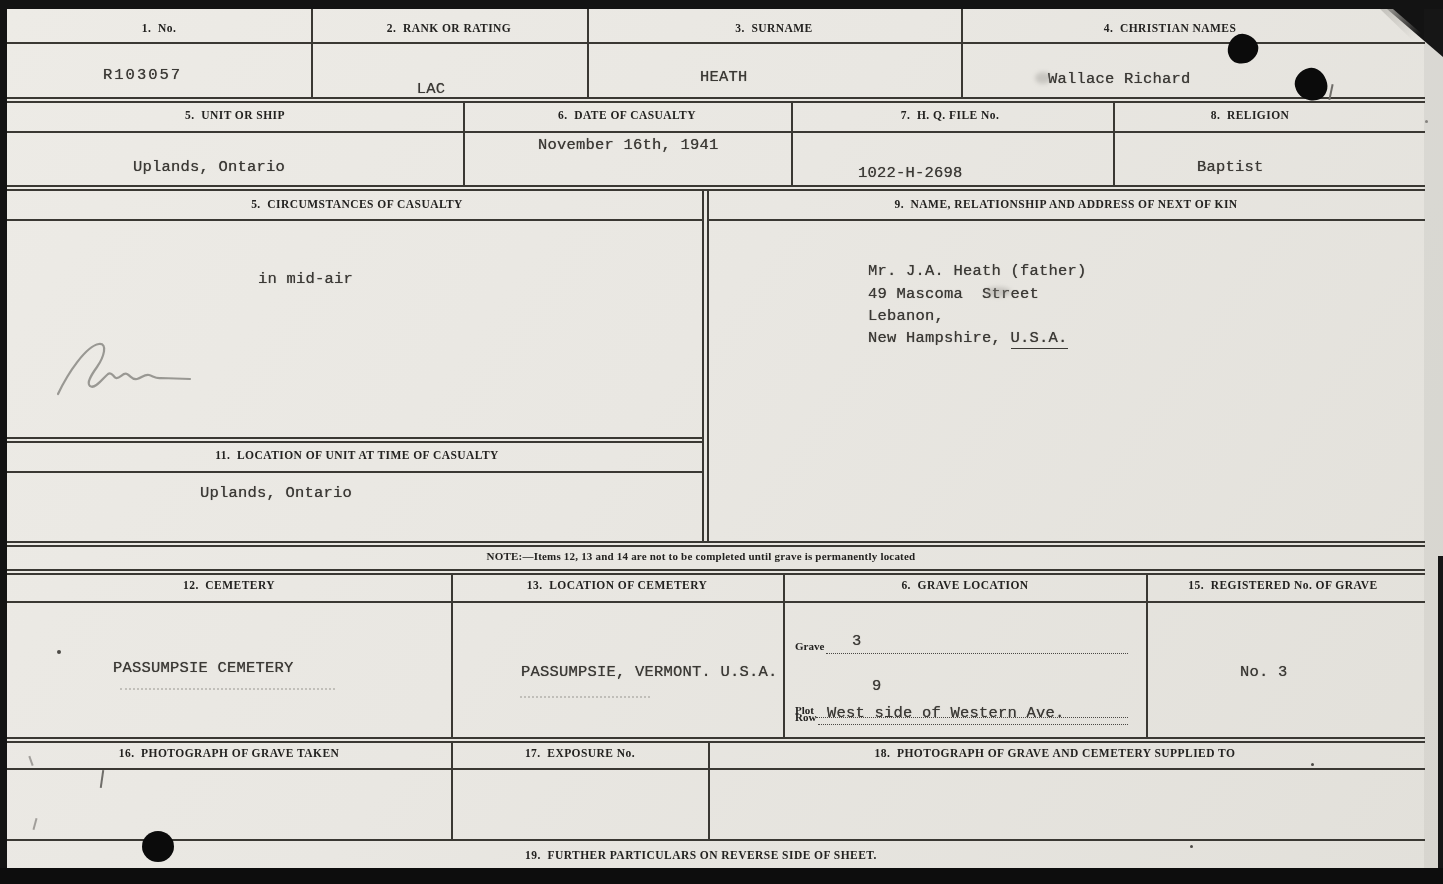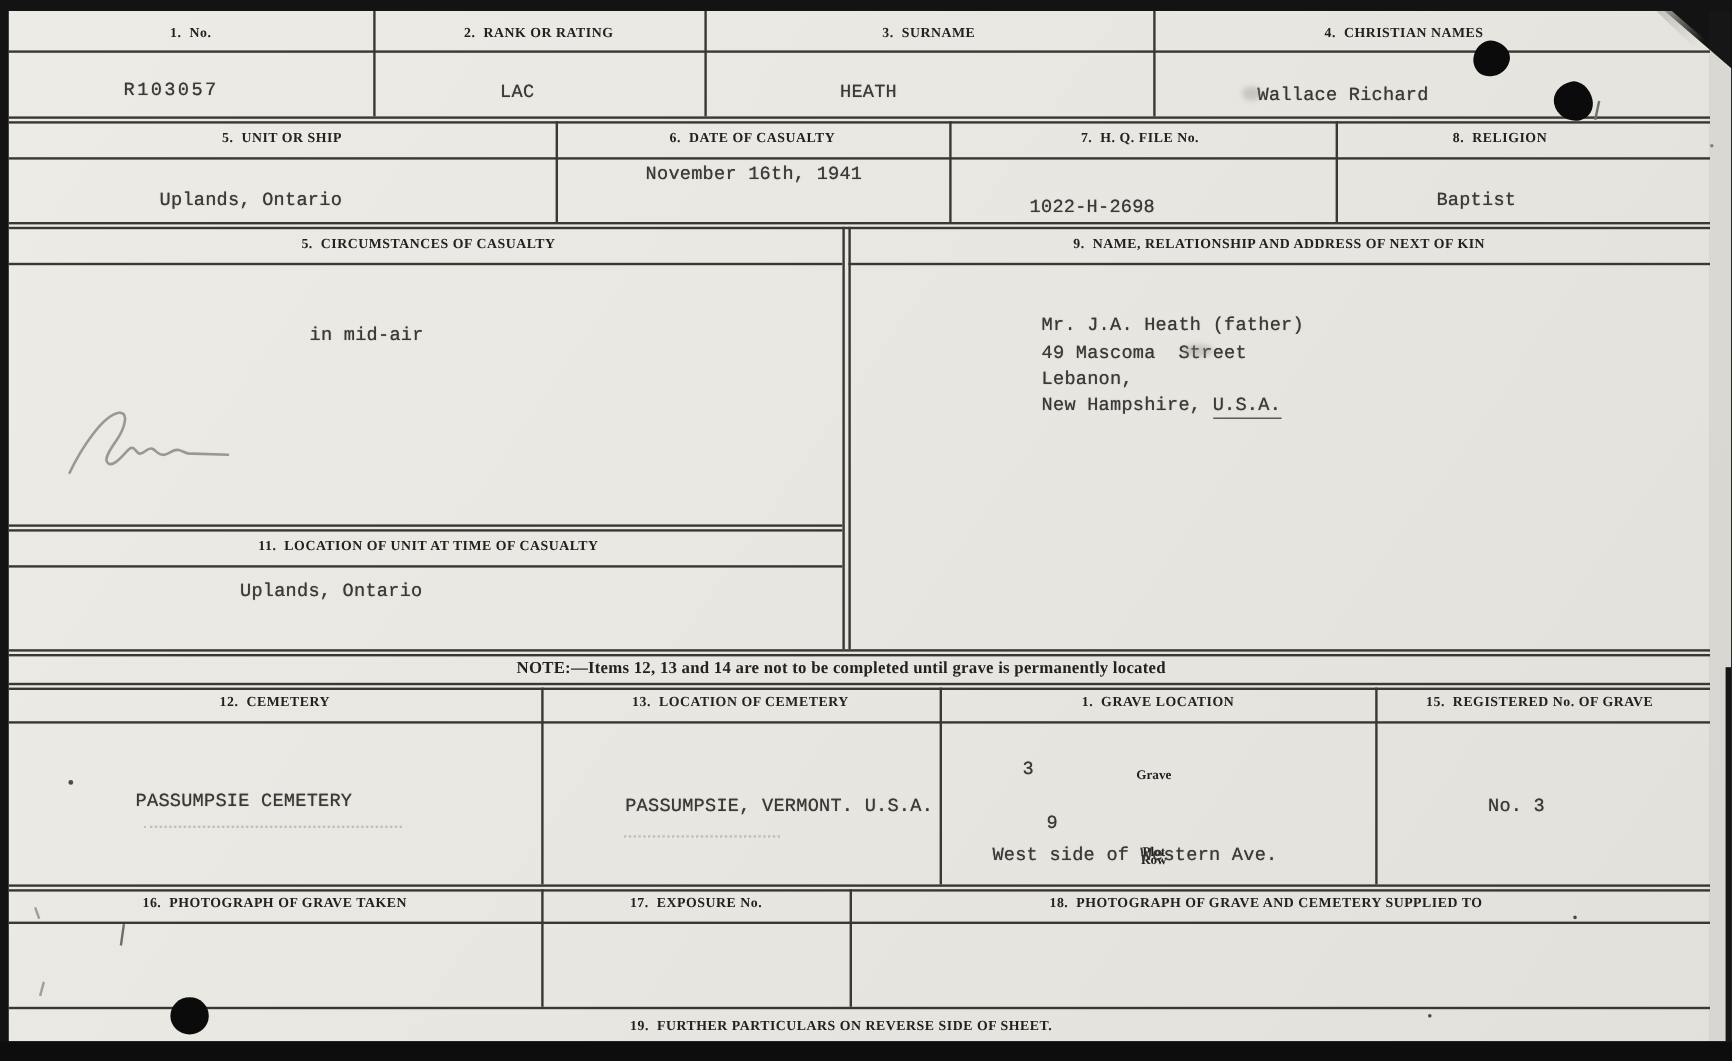--- a/index.html
+++ b/index.html
@@ -16,29 +16,29 @@
   .botbar{position:absolute;left:0;top:868px;width:1443px;height:16px;background:#0d0d0d;}
 
   .hline,.vline{position:absolute;background:#3a3833;}
   .hline{height:2px;}
   .vline{width:2px;}
   .thin{height:1.5px;}
 
   .label{position:absolute;font-family:"Liberation Serif",serif;font-weight:700;
          font-size:11.5px;color:#232220;letter-spacing:.45px;white-space:pre;
          transform:translateX(-50%);}
-  .note{font-size:14px;letter-spacing:.2px;}
+  .note{font-size:11px;letter-spacing:.2px;}
   .type{position:absolute;font-family:"Liberation Mono","DejaVu Sans Mono",monospace;
         font-size:15.5px;color:#3b3935;letter-spacing:.2px;white-space:pre;
         text-shadow:0 0 .7px rgba(52,50,46,.8);}
   .sp{letter-spacing:2px;}
-  .ctr{transform:translateX(-50%);}
+  .ctr{transform:translateX(-50%);margin-top:12px;}
   .uline{border-bottom:1.8px solid #3b3935;padding-bottom:1px;}
 
-  .dotrow{position:absolute;display:flex;align-items:center;flex-direction:column;}
+  .dotrow{position:absolute;display:flex;align-items:flex-start;}
   .dotlabel{font-family:"Liberation Serif",serif;font-weight:700;font-size:11px;color:#232220;}
   .dots{flex:1;height:13px;border-bottom:1.7px dotted #4a4844;margin-left:2px;}
 
   .blob{position:absolute;background:#0b0b0b;}
   .round{border-radius:50%;}
   .blob1{border-radius:46% 54% 58% 42%/52% 44% 56% 48%;transform:rotate(14deg);}
   .blob2{border-radius:55% 45% 42% 58%/46% 56% 44% 54%;transform:rotate(-12deg);}
   .penmark{position:absolute;background:#6f6d69;}
   .faintdots{position:absolute;border-top:2px dotted #a19f99;opacity:.55;}
   .smudge{position:absolute;background:#8d8b86;opacity:.35;filter:blur(2px);border-radius:50%;}
@@ -99,21 +99,21 @@
   <div class="label" style="left:1250px;top:109px">8.  RELIGION</div>
 
   <div class="label" style="left:357px;top:198px">5.  CIRCUMSTANCES OF CASUALTY</div>
   <div class="label" style="left:1066px;top:198px">9.  NAME, RELATIONSHIP AND ADDRESS OF NEXT OF KIN</div>
   <div class="label" style="left:357px;top:449px">11.  LOCATION OF UNIT AT TIME OF CASUALTY</div>
 
   <div class="label note" style="left:701px;top:550px">NOTE:—Items 12, 13 and 14 are not to be completed until grave is permanently located</div>
 
   <div class="label" style="left:229px;top:579px">12.  CEMETERY</div>
   <div class="label" style="left:617px;top:579px">13.  LOCATION OF CEMETERY</div>
-  <div class="label" style="left:965px;top:579px">1.  GRAVE LOCATION</div>
+  <div class="label" style="left:965px;top:579px">6.  GRAVE LOCATION</div>
   <div class="label" style="left:1283px;top:579px">15.  REGISTERED No. OF GRAVE</div>
 
   <div class="label" style="left:229px;top:747px">16.  PHOTOGRAPH OF GRAVE TAKEN</div>
   <div class="label" style="left:580px;top:747px">17.  EXPOSURE No.</div>
   <div class="label" style="left:1055px;top:747px">18.  PHOTOGRAPH OF GRAVE AND CEMETERY SUPPLIED TO</div>
 
   <div class="label" style="left:701px;top:849px">19.  FURTHER PARTICULARS ON REVERSE SIDE OF SHEET.</div>
 
   <div class="type sp" style="left:103px;top:66px">R103057</div>
   <div class="type ctr" style="left:431px;top:68px">LAC</div>

